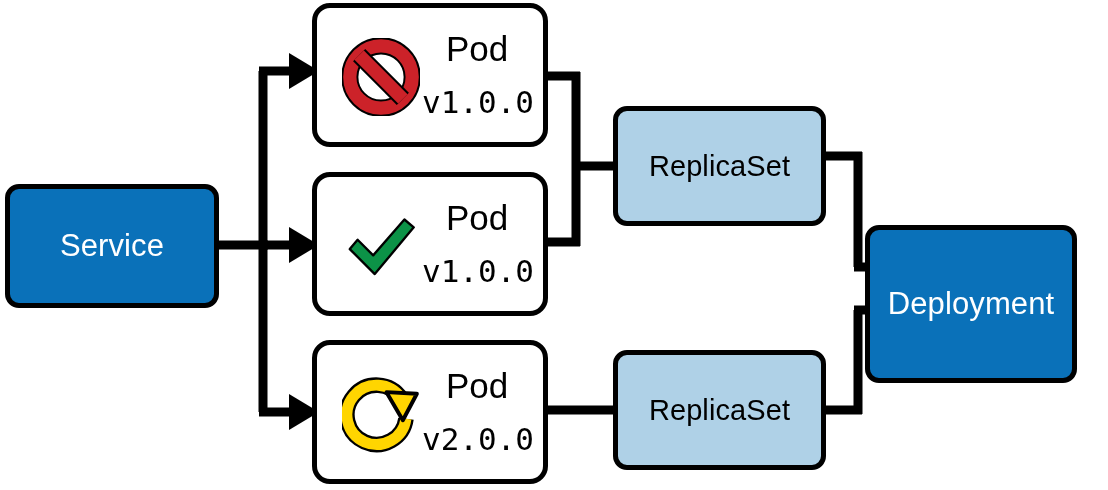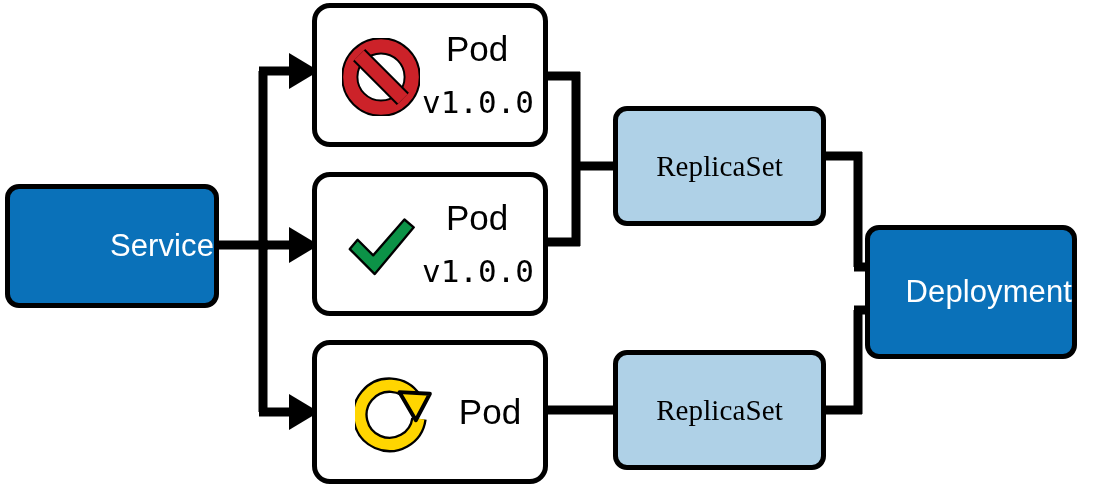--- a/index.html
+++ b/index.html
@@ -37,21 +37,20 @@
     justify-content: center;
     text-align: center;
     line-height: 1.04;
   }
   .node.service,
   .node.deployment {
     background: #0a71b9;
     color: #ffffff;
     font-size: 31px;
     letter-spacing: 0.1px;
-    align-items: flex-end;
   }
   .node.replicaset {
     background: #afd1e7;
     color: #000000;
     font-size: 29px;
     letter-spacing: 0.1px;
   }
   .node.pod {
     background: #ffffff;
     color: #000000;
@@ -88,21 +87,21 @@
     margin-left: 24px;
     margin-bottom: 2px;
   }
   .pod-version {
     font-family: "DejaVu Sans Mono", monospace;
     font-size: 31px;
     line-height: 1.05;
     letter-spacing: 0px;
     margin-top: 18px;
   }
-  .rs-line { display: block; white-space: nowrap; font-family: Liberation Serif, serif; }
+  .rs-line { display: block; white-space: nowrap; }
 </style>
 </head>
 <body>
 
 <div id="canvas">
 
   <svg class="layer" viewBox="0 0 1108 490" xmlns="http://www.w3.org/2000/svg">
     <g fill="none" stroke="#000000" stroke-width="9" stroke-linecap="butt">
 
       <line x1="219" y1="245" x2="268" y2="245"></line>
@@ -168,29 +167,30 @@
 
   <div class="node pod" style="left:312px; top:340px; width:236px; height:144px;">
     <div class="pod-inner">
       <svg class="pod-icon" viewBox="0 0 100 100" xmlns="http://www.w3.org/2000/svg">
         <path d="M76 30 A38 38 0 1 0 82 56" fill="none" stroke="#000000" stroke-width="20" stroke-linecap="butt"></path>
         <path d="M76 30 A38 38 0 1 0 82 56" fill="none" stroke="#ffd500" stroke-width="14" stroke-linecap="butt"></path>
         <polygon points="57,22 96,24 78,58" fill="#ffd500" stroke="#000000" stroke-width="5" stroke-linejoin="round"></polygon>
       </svg>
       <div class="pod-text">
         <span class="pod-title">Pod</span>
+        <span class="pod-version">v2.0.0</span>
       </div>
     </div>
   </div>
 
   <div class="node replicaset" style="left:613px; top:106px; width:213px; height:120px;">
     <span class="rs-line">ReplicaSet</span>
   </div>
 
   <div class="node replicaset" style="left:613px; top:350px; width:213px; height:120px;">
     <span class="rs-line">ReplicaSet</span>
   </div>
 
-  <div class="node deployment" style="left:865px; top:225px; width:212px; height:134px;">
+  <div class="node deployment" style="left:865px; top:225px; width:212px; height:158px;">
     <span>Deployment</span>
   </div>
 
 </div>
 
 </body></html>

